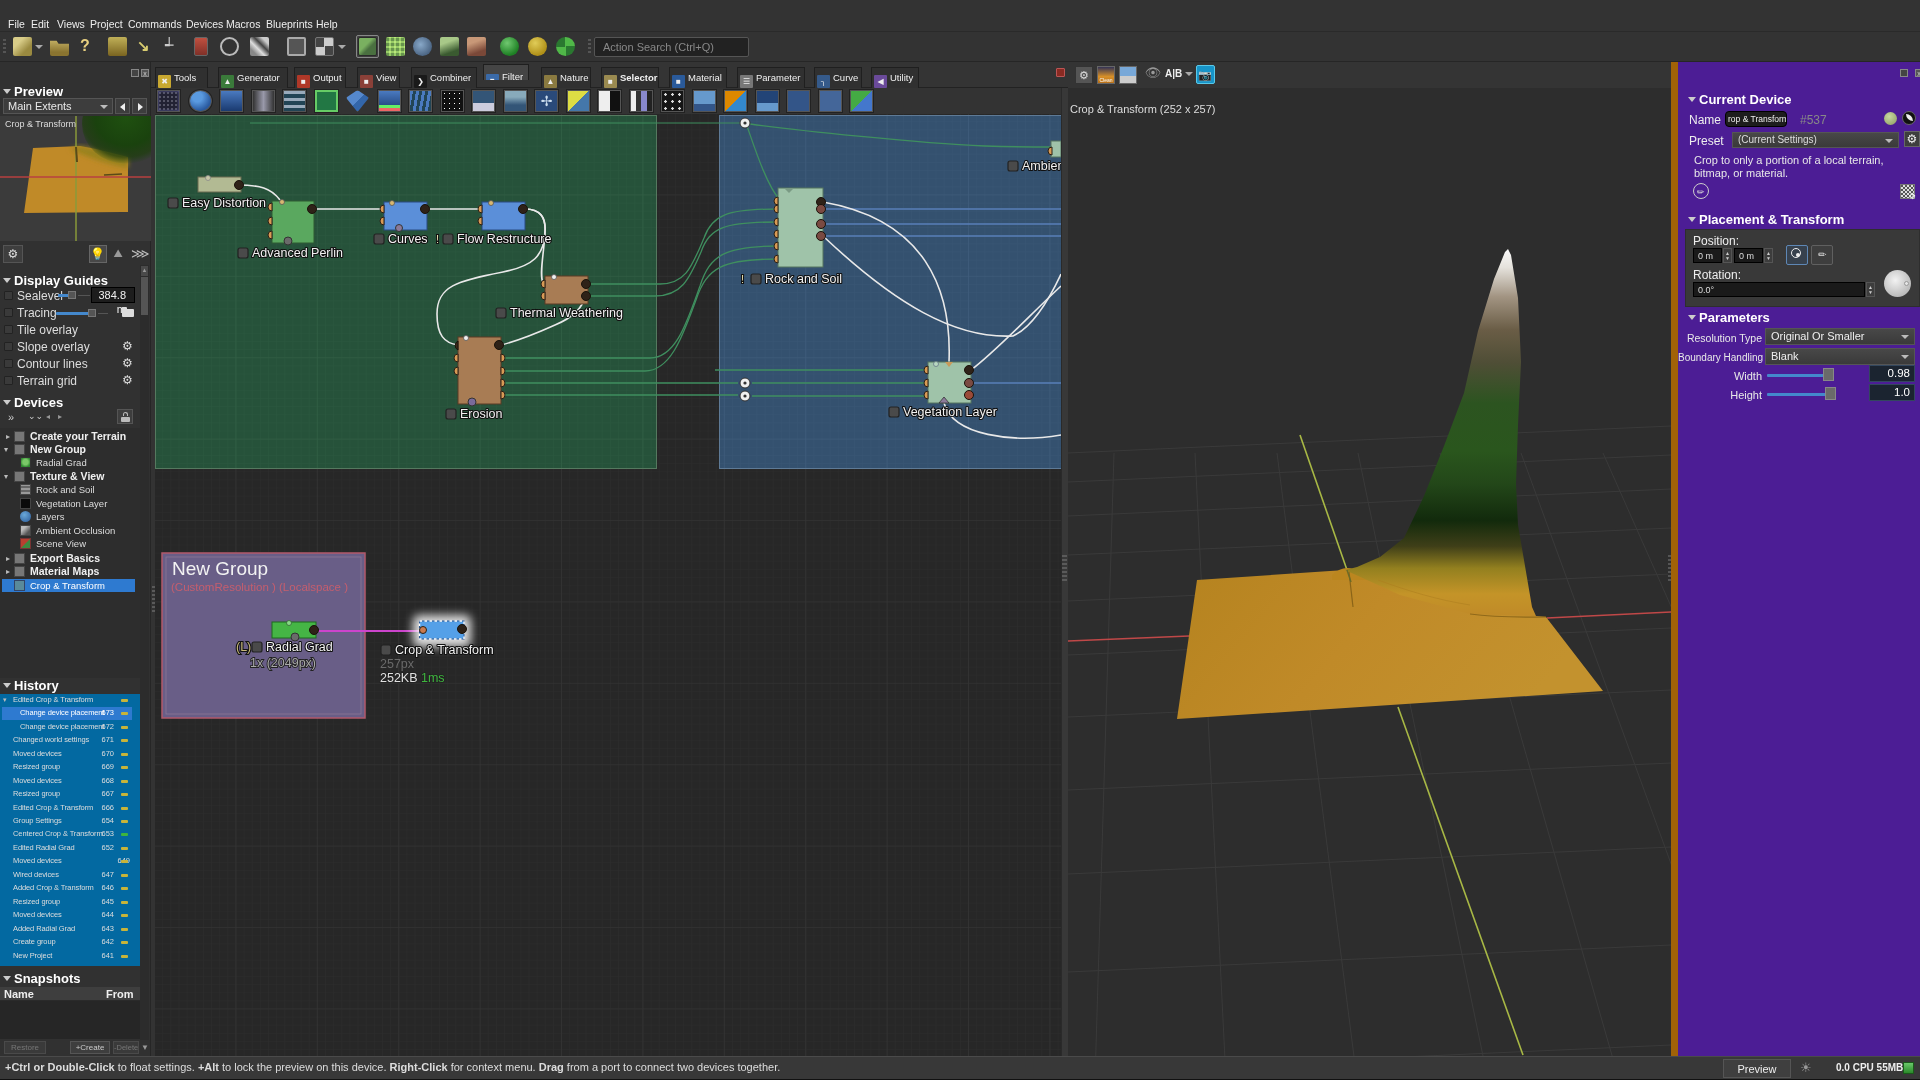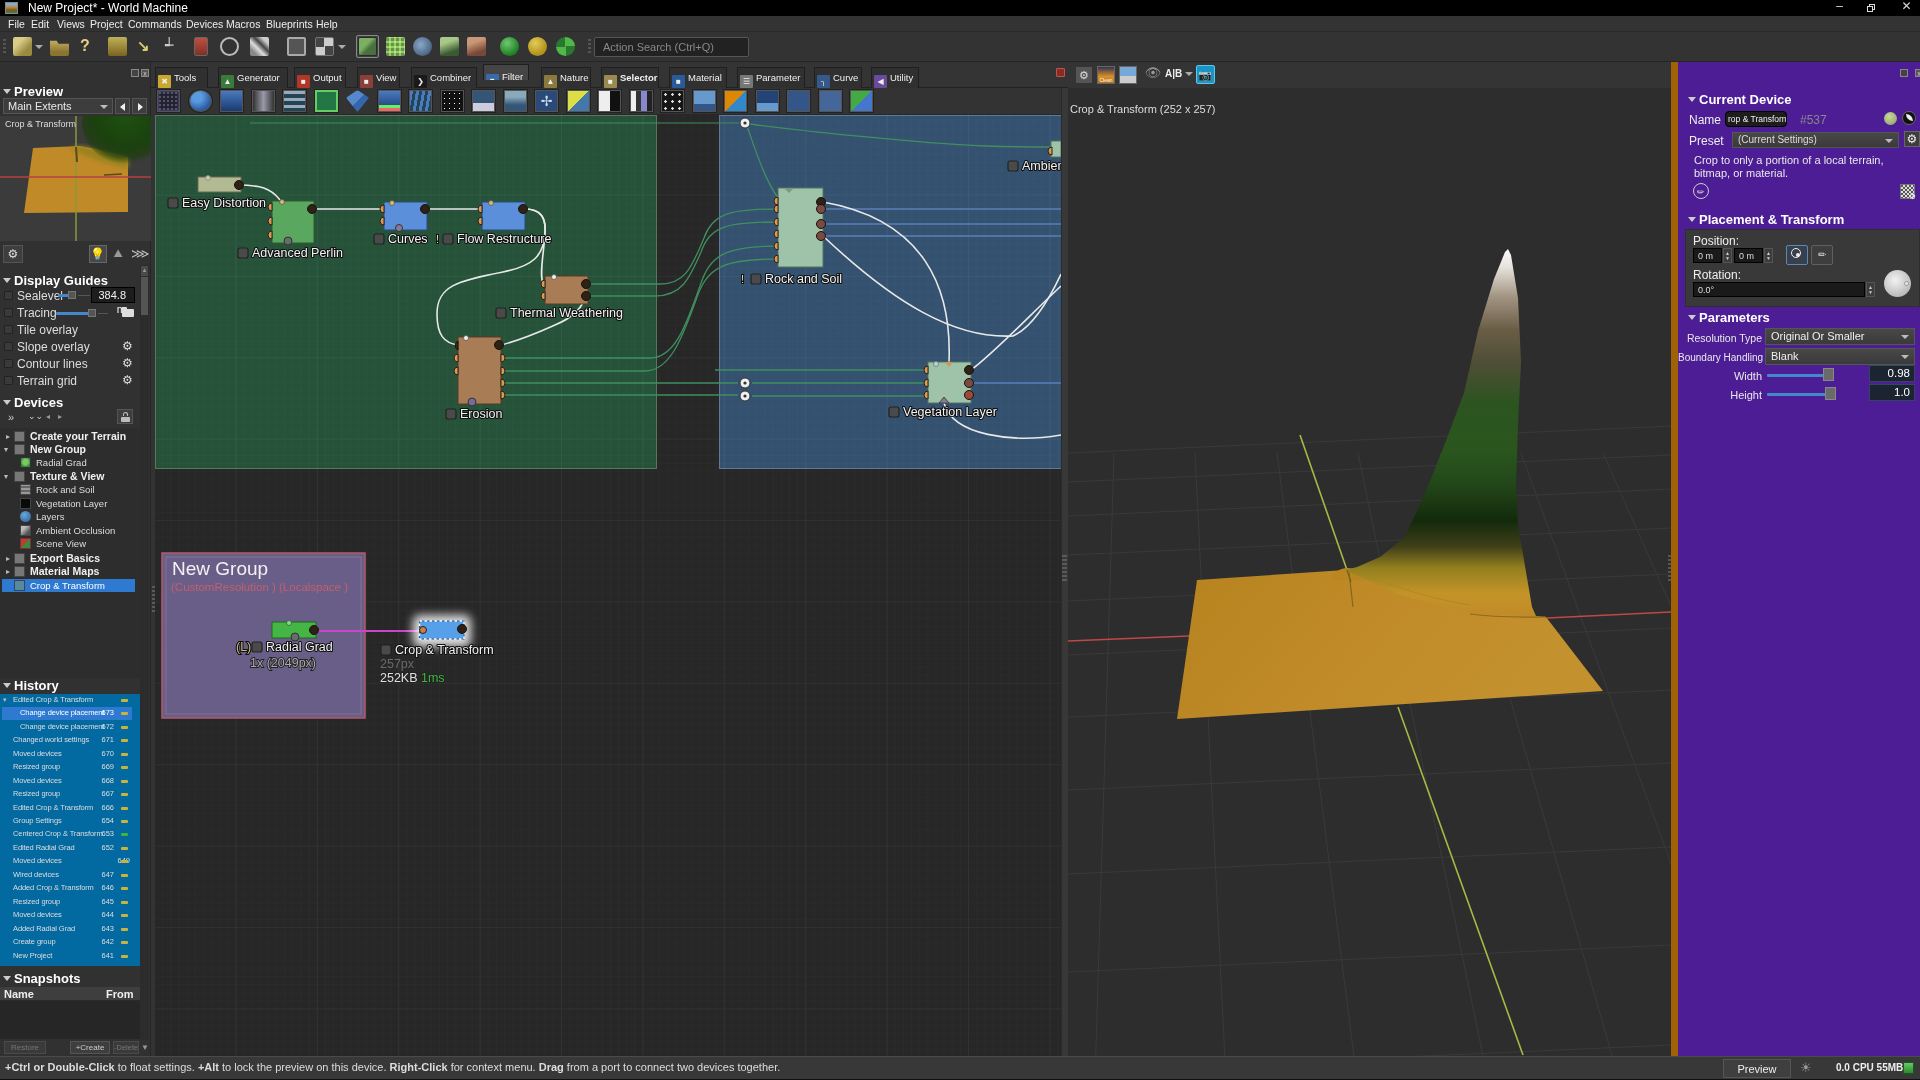--- a/index.html
+++ b/index.html
@@ -28,30 +28,20 @@
 .tab .ic{display:inline-block;width:13px;height:13px;vertical-align:-3px;margin-right:3px;border-radius:1px;}
 .tabactive{background:#454545;top:2px;height:16px;line-height:23px;}
 
 #rightpanel{left:1671px;top:62px;width:249px;height:994px;background:#4c1d95;border-left:7px solid #a16207;overflow:hidden;}
 
 #statusbar{left:0;top:1056px;width:1920px;height:24px;background:#383838;border-top:1px solid #4a4a4a;color:#ccc;font-size:11px;}
 </style></head>
 <body>
 <div id="root">
 
-  <div id="titlebar" class="abs">
-    <div id="appicon"></div>
-    <span class="ttxt">New Project* - World Machine</span>
-    <span class="winbtn" style="right:72px;">–</span>
-    <span class="winbtn" style="right:40px;">
-        <span style="position:absolute;left:6px;top:4px;width:6px;height:6px;border:1px solid #ddd;"></span>
-        <span style="position:absolute;left:4px;top:6px;width:6px;height:6px;border:1px solid #ddd;background:#000;"></span>
-      </span>
-    <span class="winbtn" style="right:5px;">✕</span>
-  </div>
 
   <div id="menubar" class="abs">
     <span style="left:8px;">File</span>
       <span style="left:31px;">Edit</span>
       <span style="left:57px;">Views</span>
       <span style="left:90px;">Project</span>
       <span style="left:128px;">Commands</span>
       <span style="left:186px;">Devices</span>
       <span style="left:226px;">Macros</span>
       <span style="left:266px;">Blueprints</span>

